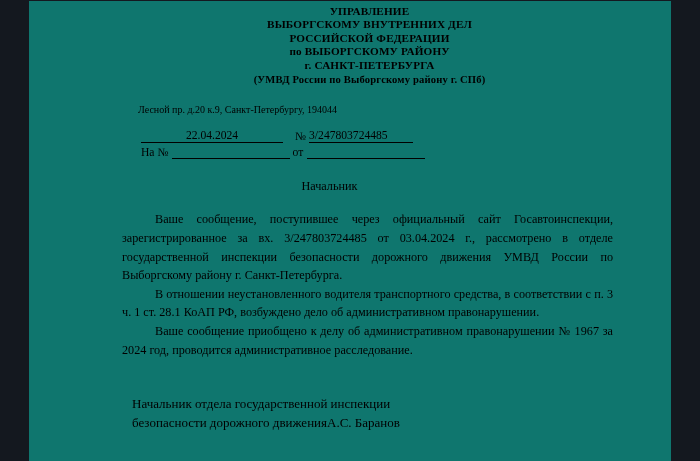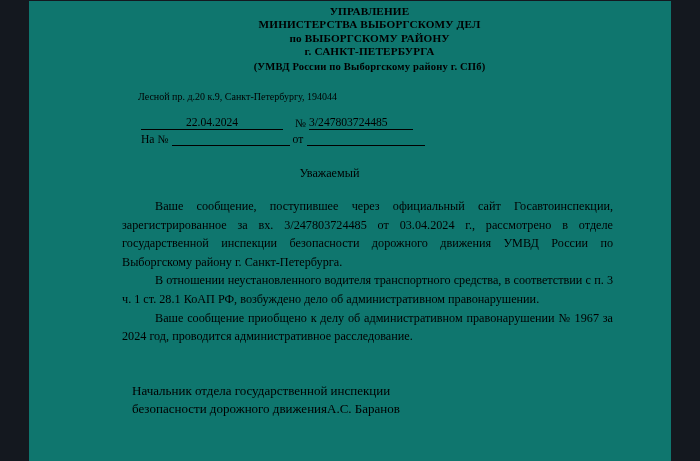--- a/index.html
+++ b/index.html
@@ -162,21 +162,22 @@
 </head>
 <body>
 
 <div class="viewport">
 
   <div class="page">
     <div class="page-inner">
 
       <div class="letterhead">
         <div class="lh-line">УПРАВЛЕНИЕ</div>
-        <div class="lh-line">МИНИСТЕРСТВА ВЫБОРГСКОМУ ДЕЛ</div>
+        <div class="lh-line">ВЫБОРГСКОМУ ВНУТРЕННИХ ДЕЛ</div>
+        <div class="lh-line">РОССИЙСКОЙ ФЕДЕРАЦИИ</div>
         <div class="lh-line">по ВЫБОРГСКОМУ РАЙОНУ</div>
         <div class="lh-line">г. САНКТ-ПЕТЕРБУРГА</div>
         <div class="lh-line lh-sub">(УМВД России по Выборгскому району г. СПб)</div>
       </div>
 
       <div class="address-line">Лесной пр. д.20 к.9, Санкт-Петербургу, 194044</div>
 
       <div class="refblock">
         <div class="ref-row1">
           <span class="ref-date-field">22.04.2024</span>
@@ -184,21 +185,21 @@
           <span class="ref-no-field">3/247803724485</span>
         </div>
         <div class="ref-row2">
           <span class="ref-na-label">На №</span>
           <span class="ref-blank-a"></span>
           <span class="ref-ot-label">от</span>
           <span class="ref-blank-b"></span>
         </div>
       </div>
 
-      <div class="salutation">Уважаемый</div>
+      <div class="salutation">Начальник</div>
 
       <div class="body-text">
         <p>Ваше сообщение, поступившее через официальный сайт Госавтоинспекции, зарегистрированное за вх. 3/247803724485 от 03.04.2024 г., рассмотрено в отделе государственной инспекции безопасности дорожного движения УМВД России по Выборгскому району г. Санкт-Петербурга.</p>
         <p>В отношении неустановленного водителя транспортного средства, в соответствии с п. 3 ч. 1 ст. 28.1 КоАП РФ, возбуждено дело об административном правонарушении.</p>
         <p>Ваше сообщение приобщено к делу об административном правонарушении № 1967 за 2024 год, проводится административное расследование.</p>
       </div>
 
       <div class="signature">
         <div class="sig-line1">Начальник отдела государственной инспекции</div>
         <div class="sig-row2">

